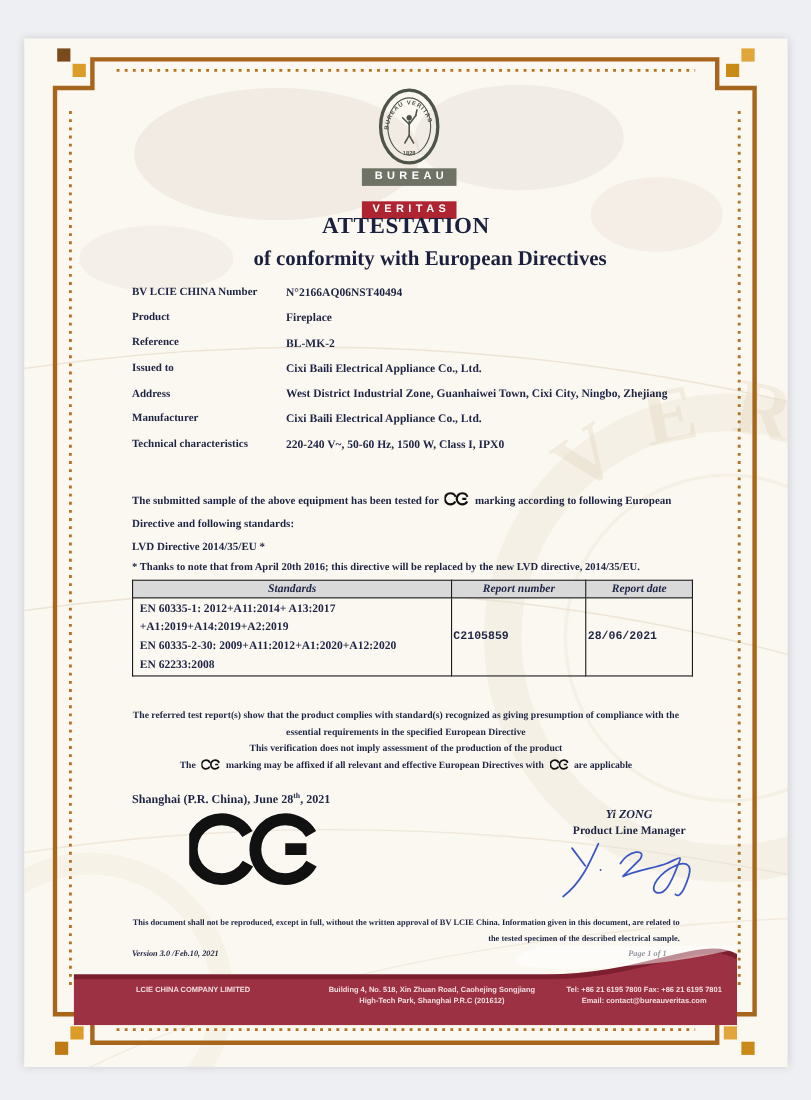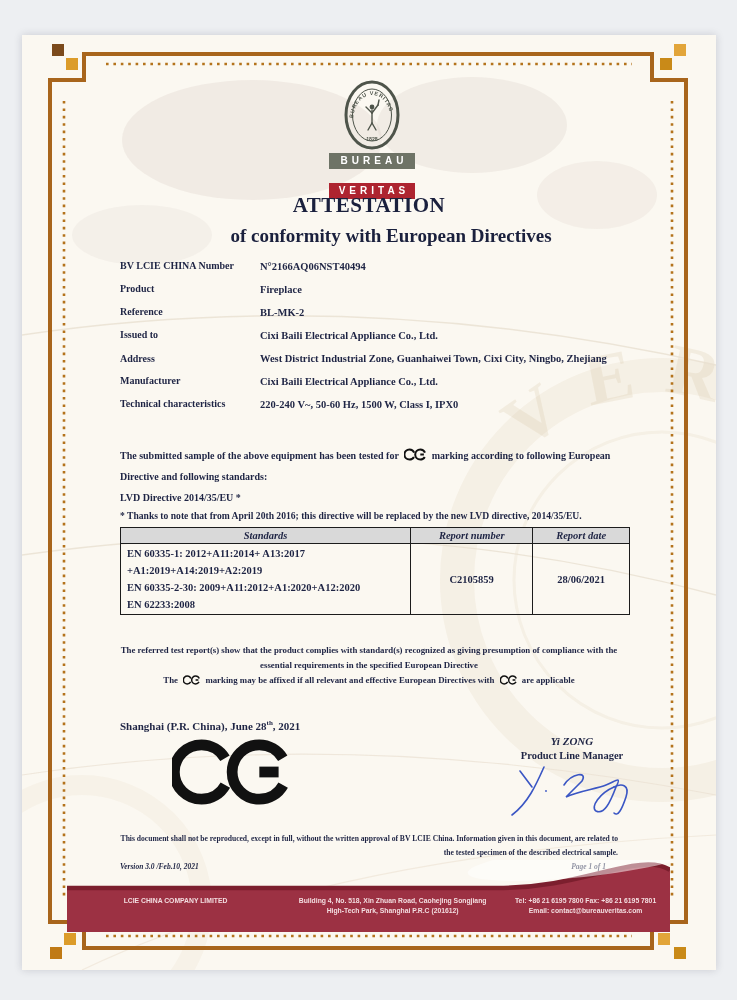--- a/index.html
+++ b/index.html
@@ -25,21 +25,21 @@
   .ivalue{flex:1;font-weight:700;font-size:10.5px;line-height:15px;}
   
   .statement{left:98px;top:410px;width:514px;font-size:10px;font-weight:700;line-height:21px;}
   .statement .ln{line-height:15px;margin-top:3px;}
   .ce-inline{vertical-align:-2px;margin:0 3px;}
   
   table.std{left:98px;top:492px;width:510px;border-collapse:collapse;position:absolute;}
   table.std th,table.std td{border:1.4px solid #1c1c1c;margin-left:24px;}
   table.std th{background:#d9d9d9;font-style:italic;font-weight:700;font-size:10.5px;padding:2px 2px;}
   td.stds{width:57%;padding:1px 6px;font-weight:700;font-size:10.5px;line-height:17px;vertical-align:top;}
-  td.ctr{text-align:center;font-weight:700;font-size:10.5px;}
+  td.ctr{font-weight:700;font-size:10.5px;font-family:Liberation Mono, monospace;}
   
   .conclusion{left:0;top:608px;width:694px;text-align:center;font-size:8.8px;font-weight:700;line-height:15px;}
   .conclusion div{white-space:nowrap;}
   
   .placedate{left:98px;top:684px;font-size:11px;font-weight:700;}
   .signatory{left:430px;top:700px;width:240px;text-align:center;}
   .sig-name{font-style:italic;font-weight:700;font-size:11px;}
   .sig-title{font-weight:700;font-size:10.5px;margin-top:3px;}
   
   .disclaimer{left:0;top:797px;width:596px;text-align:right;font-size:7.6px;font-weight:700;line-height:14px;}
@@ -189,20 +189,21 @@
         </td>
         <td class="ctr">C2105859</td>
         <td class="ctr">28/06/2021</td>
       </tr>
     </tbody>
       </table>
 
     <div class="abs conclusion">
       <div>The referred test report(s) show that the product complies with standard(s) recognized as giving presumption of compliance with the</div>
       <div>essential requirements in the specified European Directive</div>
+      <div>This verification does not imply assessment of the production of the product</div>
       <div>
         <span>The</span>
         <svg class="ce-inline" width="17" height="10" viewBox="0 0 104 60">
             <use href="#ce-mark"></use>
           </svg>
         <span>marking may be affixed if all relevant and effective European Directives with</span>
         <svg class="ce-inline" width="17" height="10" viewBox="0 0 104 60">
             <use href="#ce-mark"></use>
           </svg>
         <span>are applicable</span>

